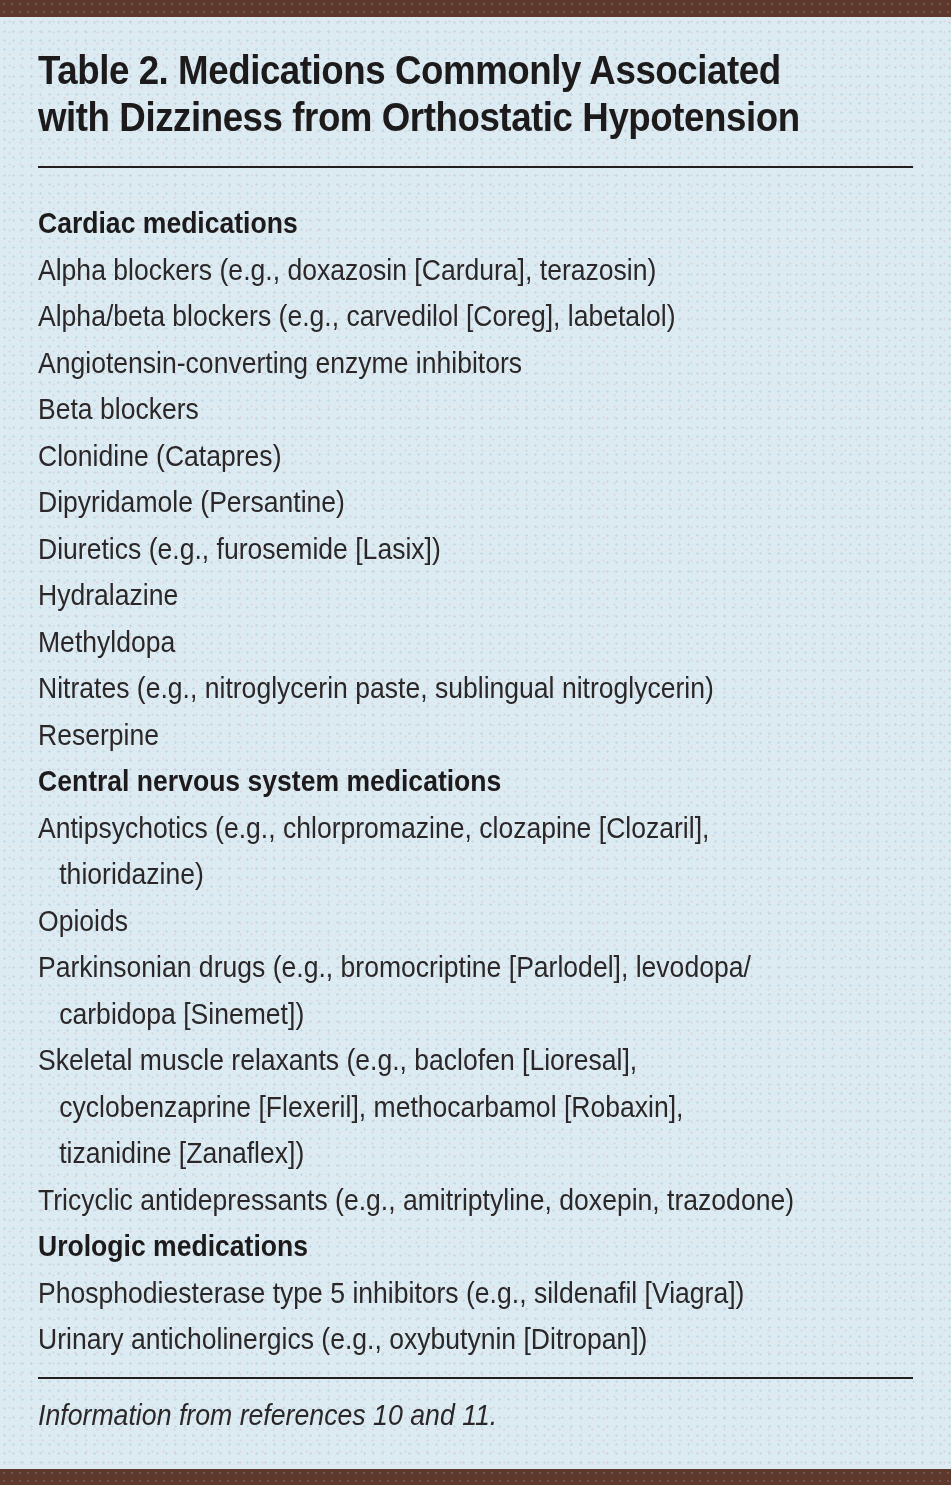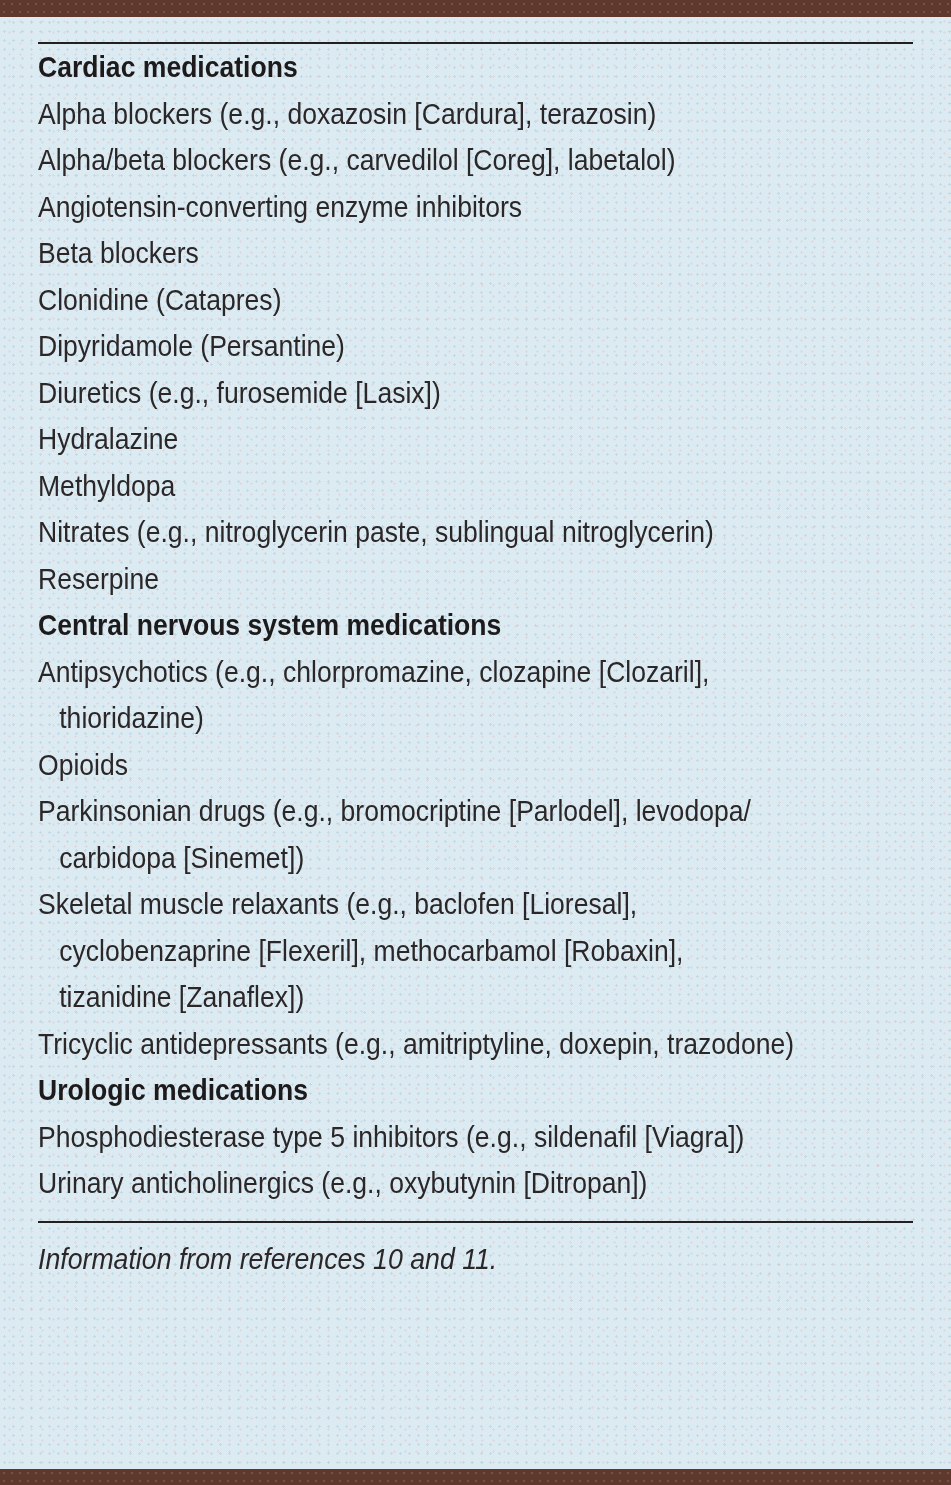--- a/index.html
+++ b/index.html
@@ -51,21 +51,21 @@
   .rule {
     height: 0;
     border: none;
     border-top: 2.6px solid #231f20;
     margin: 0;
     width: 875px;
   }
   .rule-title { margin-top: 25px; }
   .rule-footer { margin-top: 14px; }
 
-  .med-list { }
+  .med-list { margin-top: 32px; }
 
   .row {
     font-size: 30px;
     height: 46.5px;
     line-height: 46.5px;
     color: #2b2728;
     white-space: nowrap;
     transform: scaleX(0.885);
     transform-origin: 0 50%;
   }
@@ -86,20 +86,24 @@
     transform-origin: 0 50%;
   }
 </style>
 </head>
 <body>
 
 <div class="bar bar-top"></div>
 
 <div class="content">
 
+  <div class="title-block">
+    <div class="title-line">Table 2. Medications Commonly Associated</div>
+    <div class="title-line">with Dizziness from Orthostatic Hypotension</div>
+  </div>
 
   <hr class="rule rule-title">
 
   <div class="med-list">
       <div class="row header">Cardiac medications</div>
       <div class="row">Alpha blockers (e.g., doxazosin [Cardura], terazosin)</div>
       <div class="row">Alpha/beta blockers (e.g., carvedilol [Coreg], labetalol)</div>
       <div class="row">Angiotensin-converting enzyme inhibitors</div>
       <div class="row">Beta blockers</div>
       <div class="row">Clonidine (Catapres)</div>

